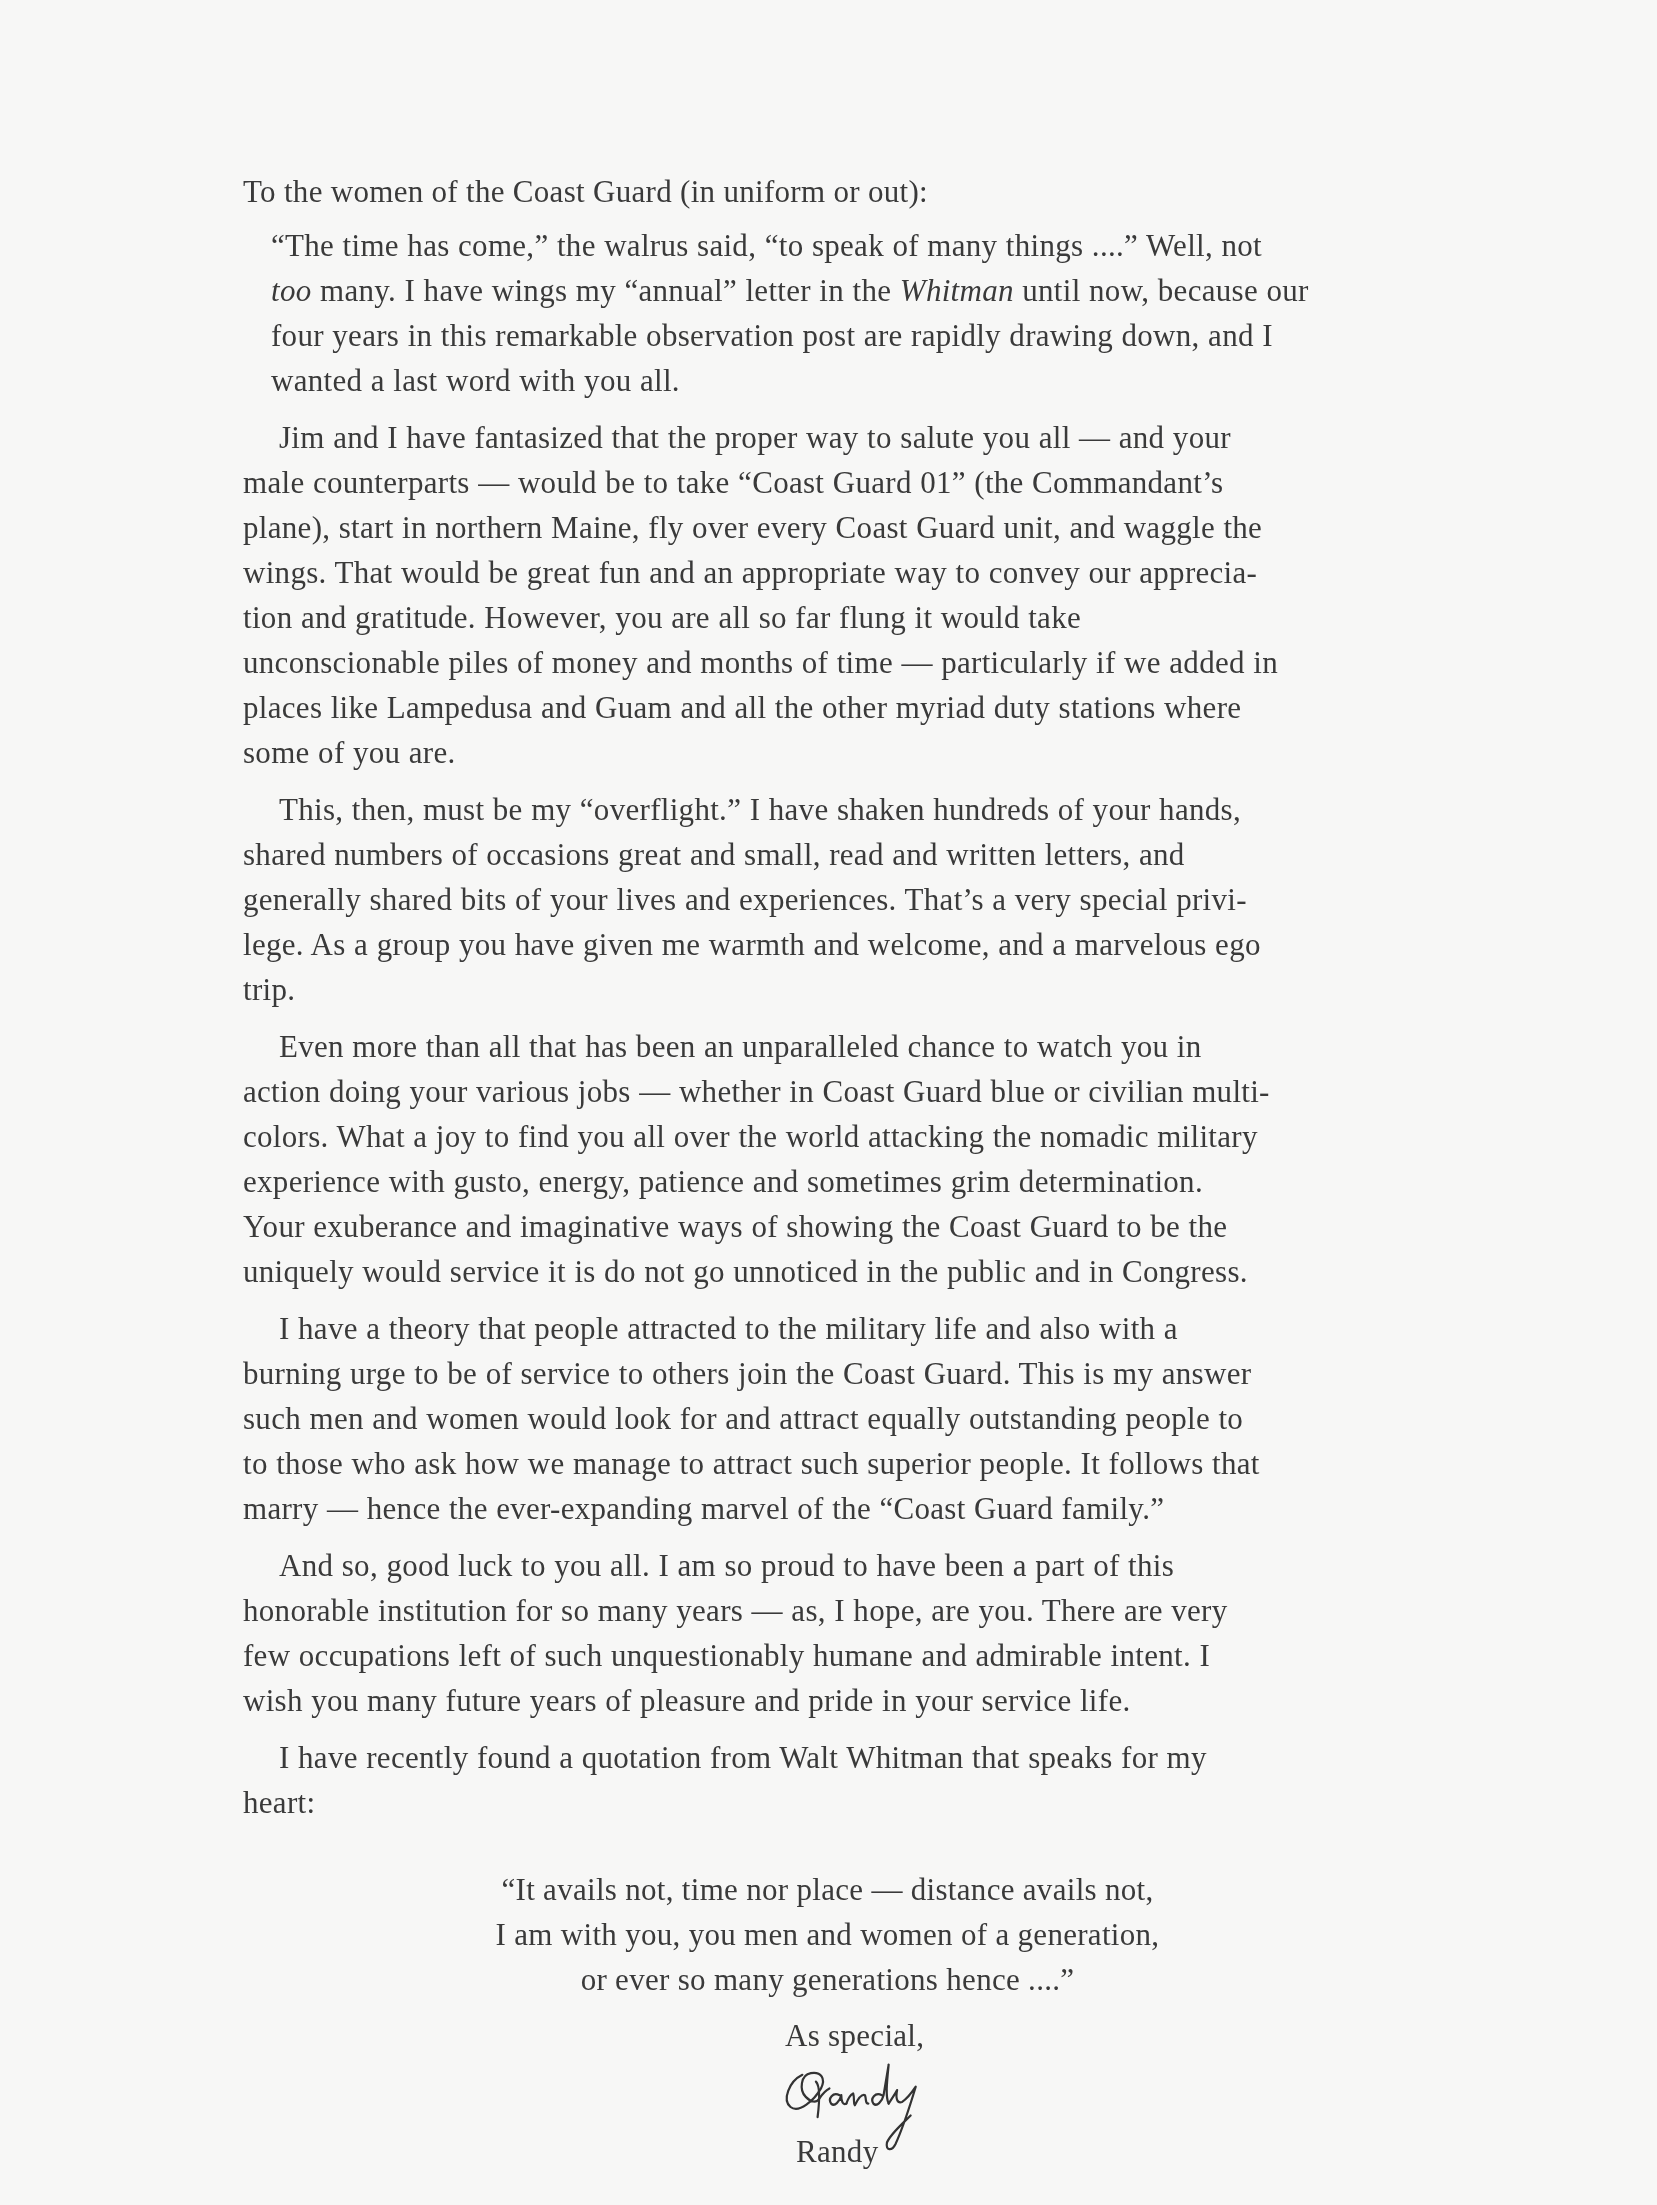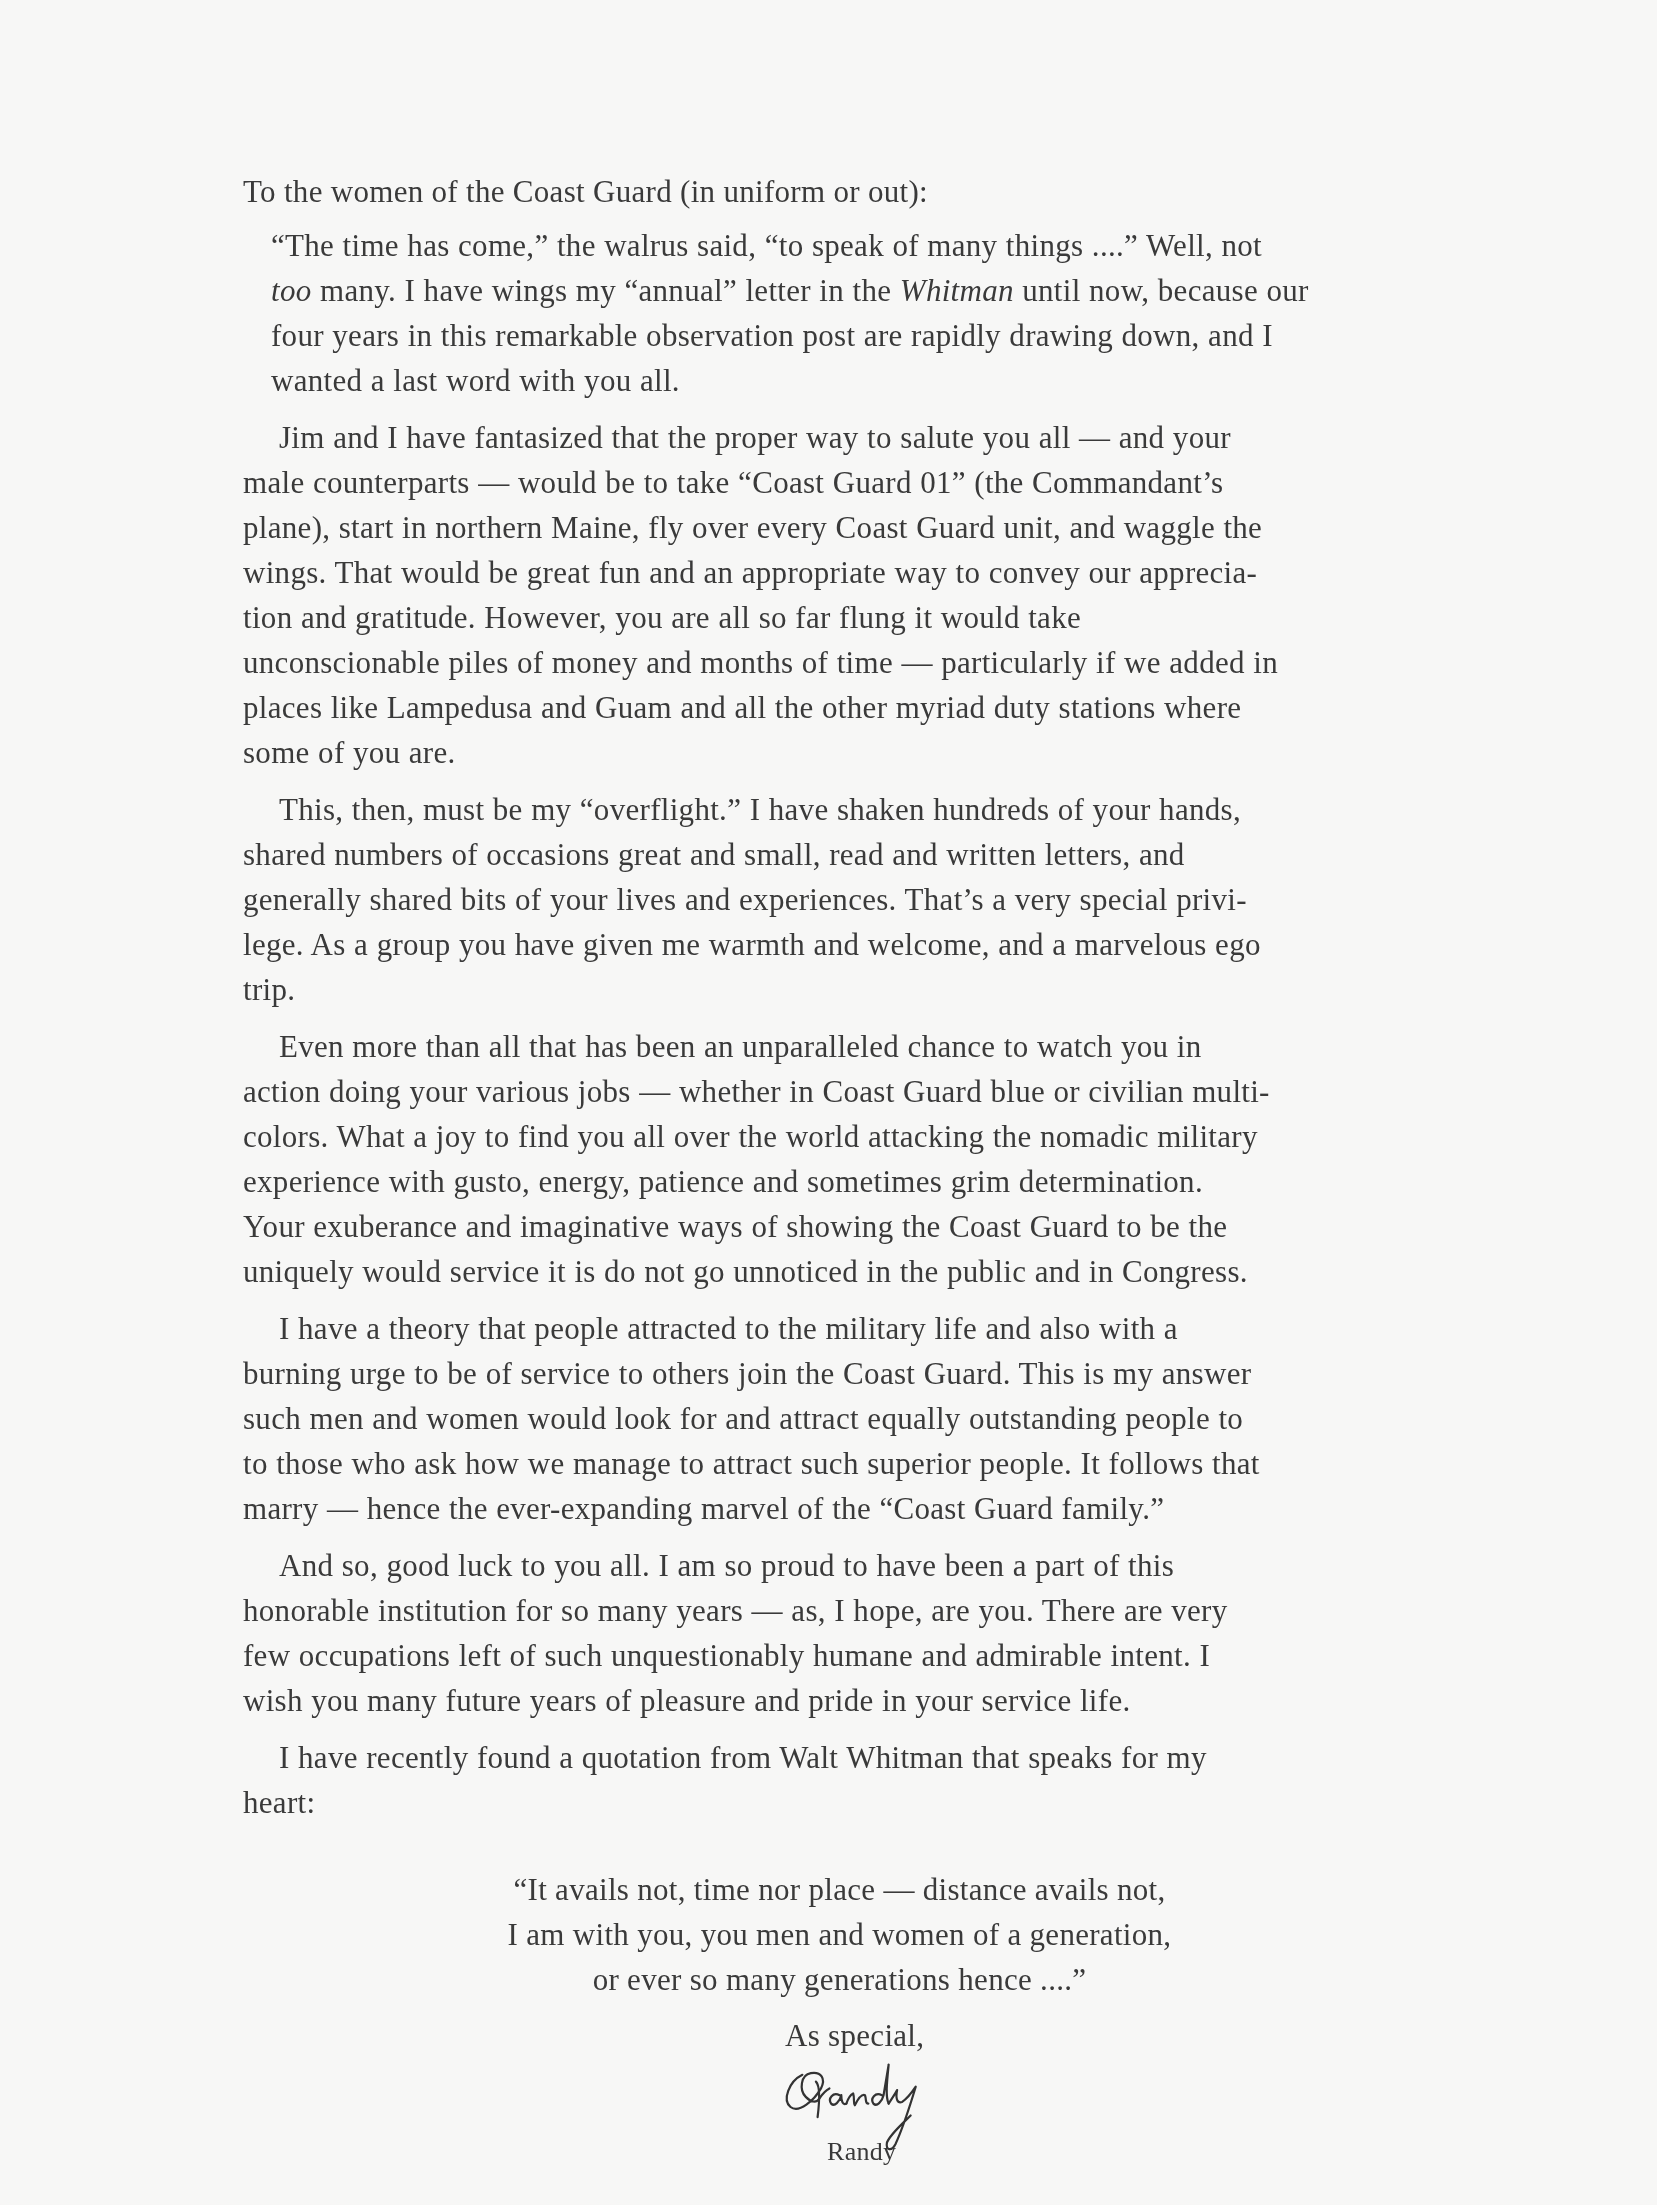--- a/index.html
+++ b/index.html
@@ -43,21 +43,21 @@
       display: block;
       white-space: nowrap;
     }
     .para .line.cont {
       text-indent: 0;
     }
     em {
     }
     .quote {
       position: absolute;
-      left: 12px;
+      left: 0;
       width: 1169px;
       top: 1698px;
       text-align: center;
       font-size: 31px;
       line-height: 45px;
       letter-spacing: 0.3px;
     }
     .quote .qline {
       display: block;
       white-space: nowrap;
@@ -72,23 +72,23 @@
     }
     .signature {
       position: absolute;
       left: 534px;
       top: 1887px;
       width: 203px;
       height: 102px;
     }
     .signed-name {
       position: absolute;
-      left: 584px;
+      left: 553px;
       top: 1966px;
-      font-size: 26px;
+      font-size: 31px;
       line-height: 34px;
       letter-spacing: 0.3px;
     }
   </style>
 </head>
 <body>
 
 <div class="page">
 
   <p class="salutation">To the women of the Coast Guard (in uniform or out):</p>

